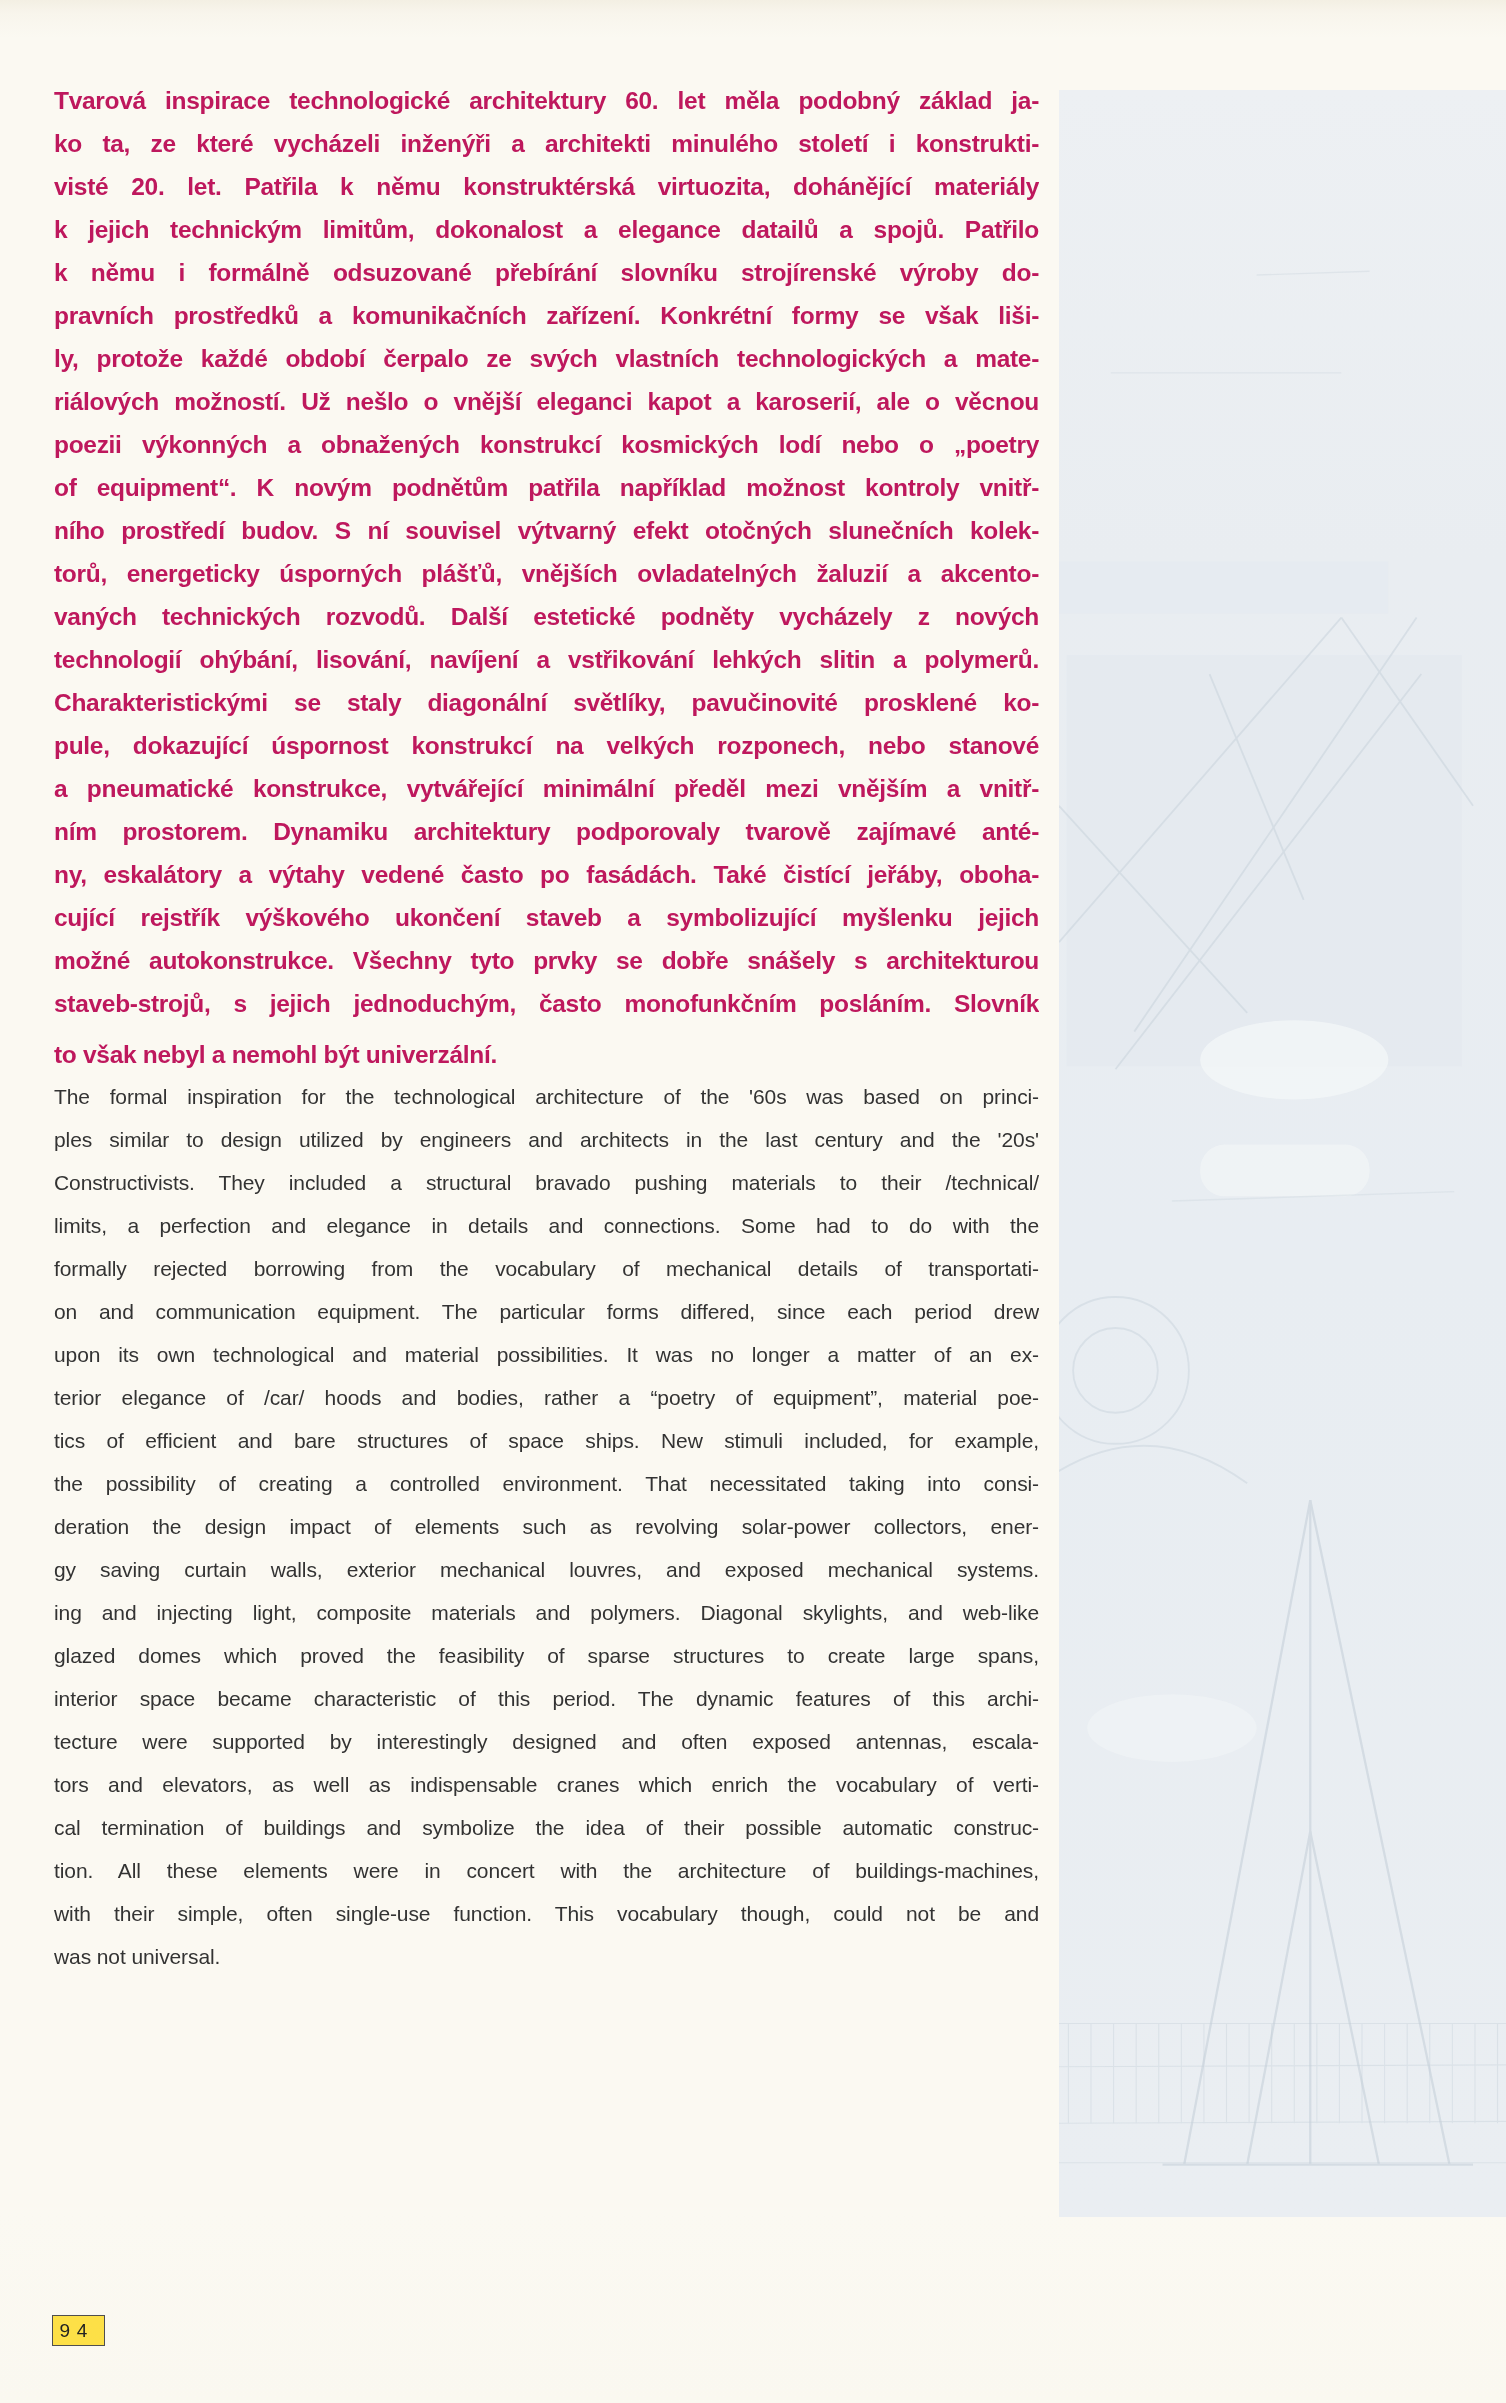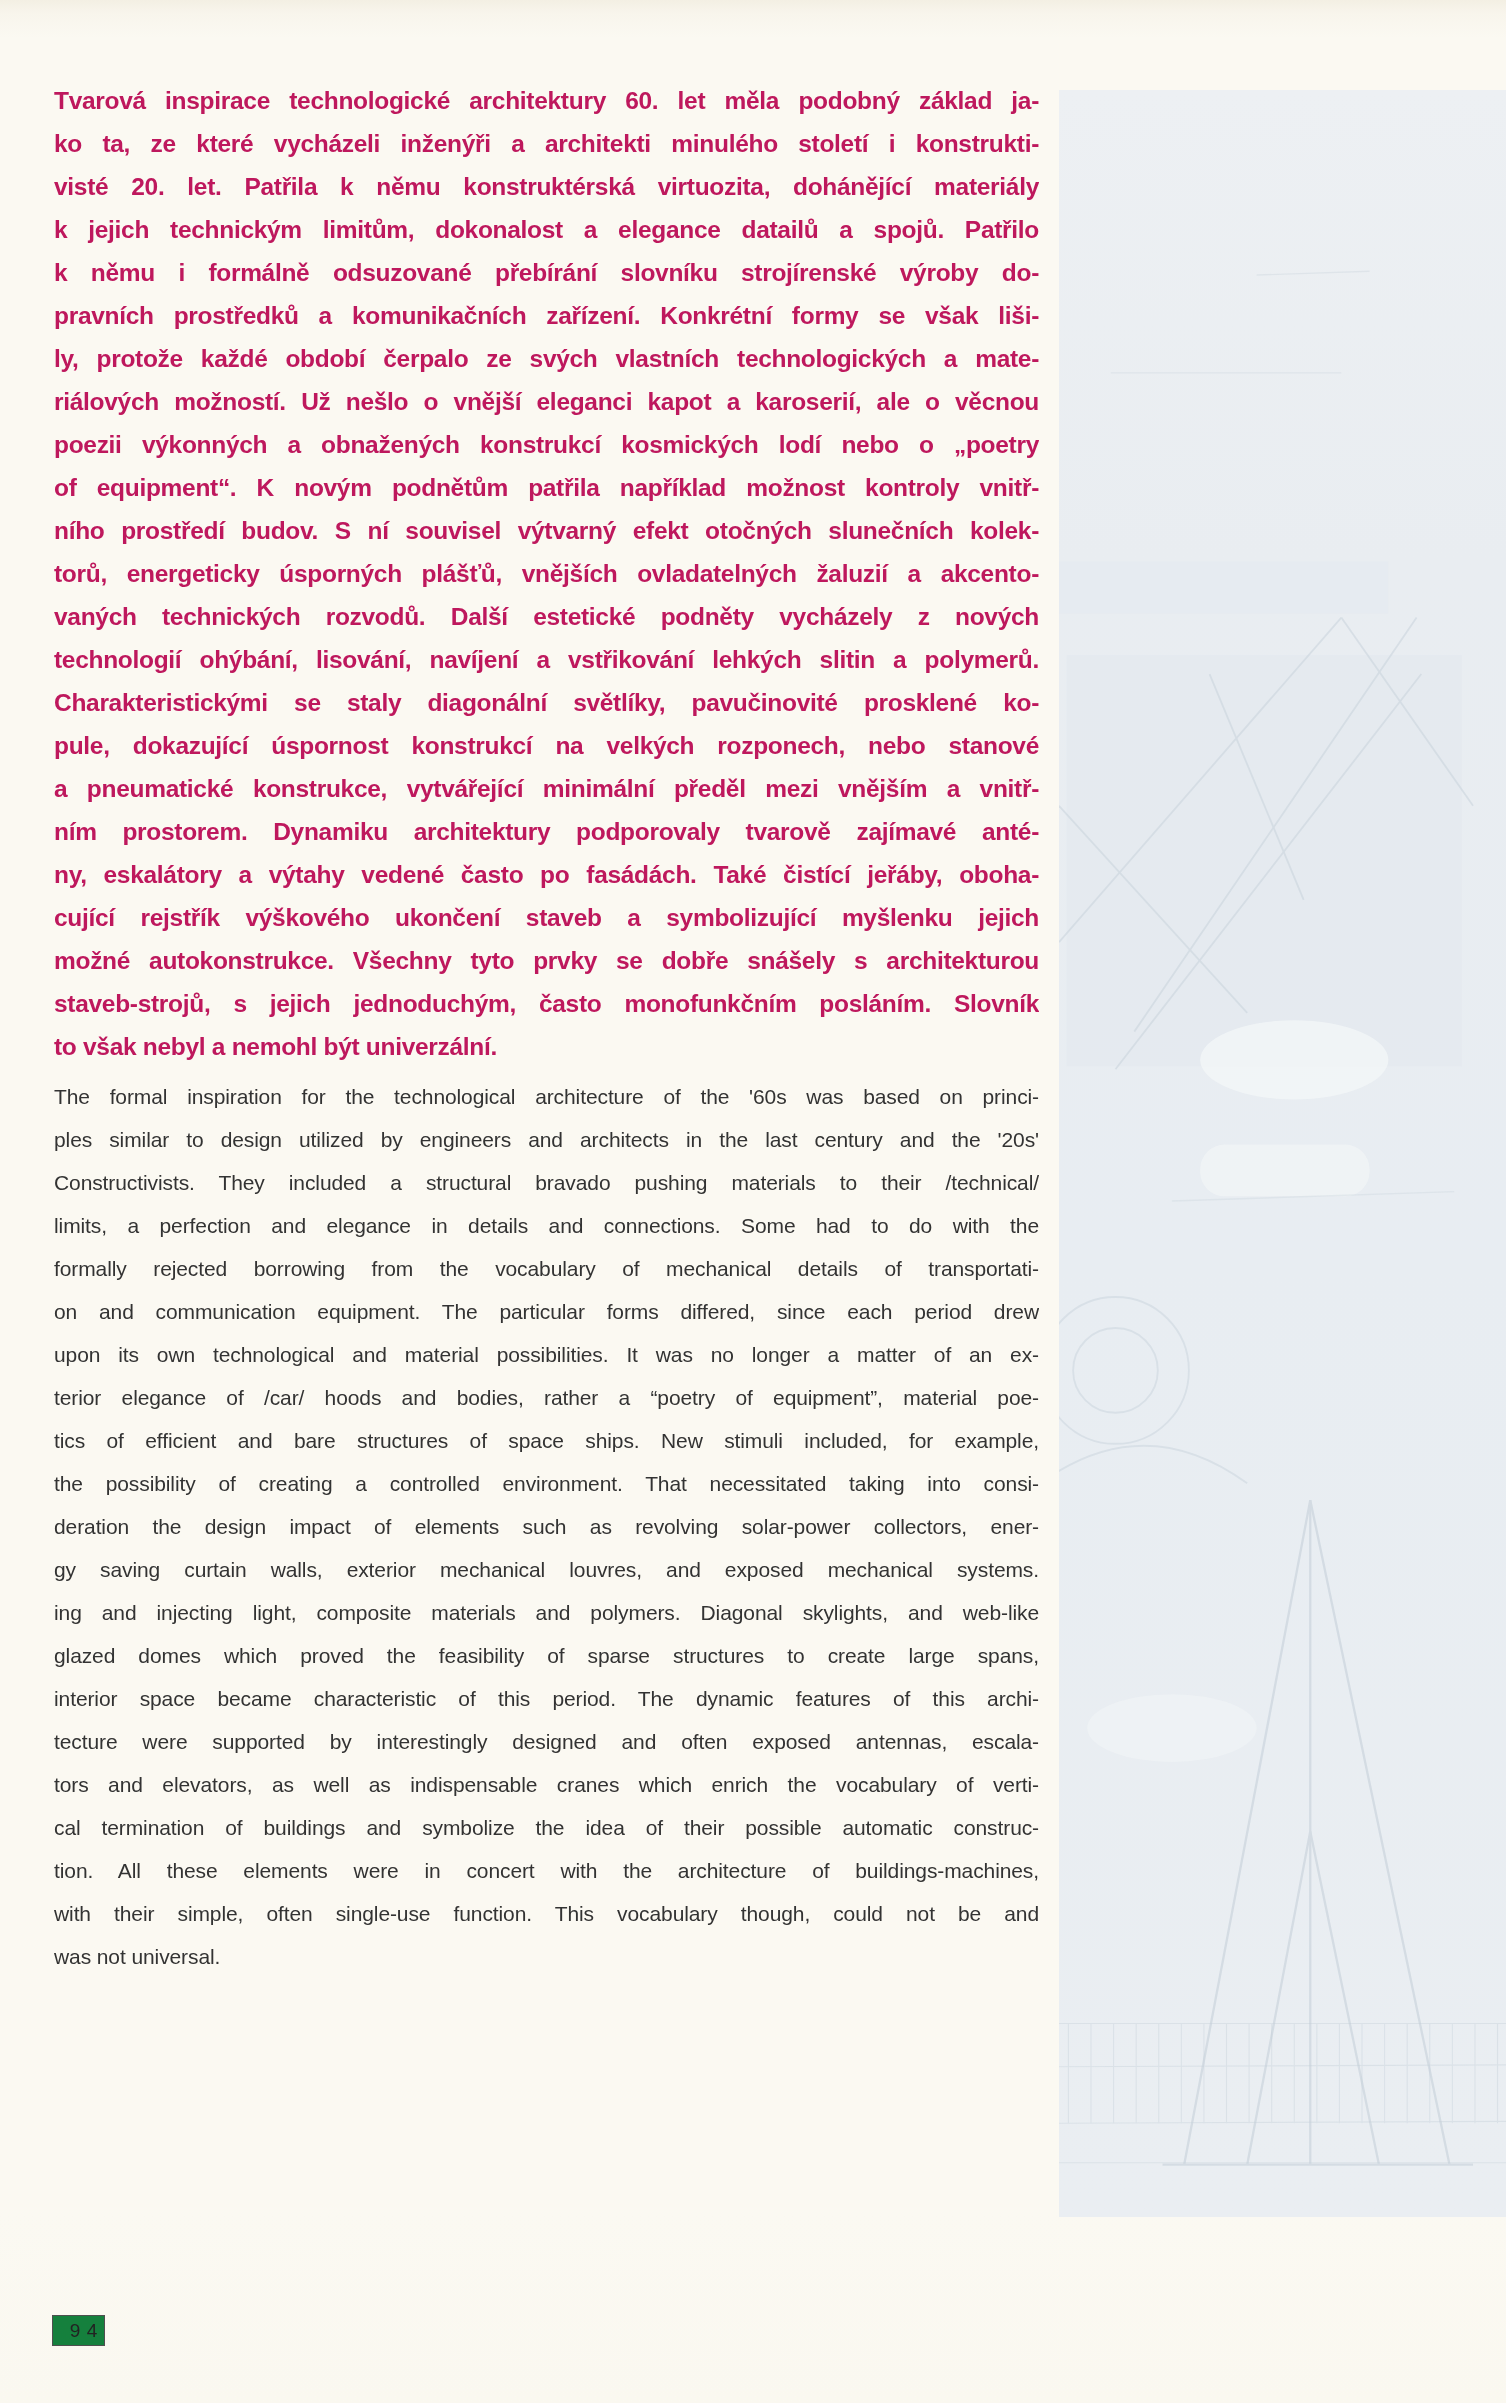--- a/index.html
+++ b/index.html
@@ -22,38 +22,38 @@
 
   
   .textcol { position: absolute; left: 54px; width: 985px; }
   .cz { top: 79px; color: #be185d; }
   .cz .line {
     height: 43px; line-height: 43px;
     font-size: 24.5px; font-weight: 700; letter-spacing: -0.3px;
     text-align: justify; text-align-last: justify;
     overflow: hidden;
   }
-  .cz .line:last-child { text-align-last: left; }
+  .cz .line:last-child { text-align-last: left; margin-top: 8px; }
   .en { top: 1075px; color: #333333; }
   .en .line {
     height: 43px; line-height: 43px;
     font-size: 21px; font-weight: 400; letter-spacing: -0.1px;
     text-align: justify; text-align-last: justify;
     overflow: hidden;
   }
   .en .line:last-child { text-align-last: left; }
 
   
   .pagenum-box {
     position: absolute;
     left: 52px; top: 2315px;
     width: 53px; height: 31px;
     border: 1.9px solid #4f4f4f;
-    background: #15803d;
-    display: flex; align-items: center; justify-content: flex-end;
+    background: #fde047;
+    display: flex; align-items: center; justify-content: flex-start;
     box-sizing: border-box;
   }
   .pagenum-box .num {
     font-size: 19px; color: #222;
     letter-spacing: 6.6px; text-indent: 6.6px;
     font-weight: 400;
   }
 </style>
 </head>
 <body>

